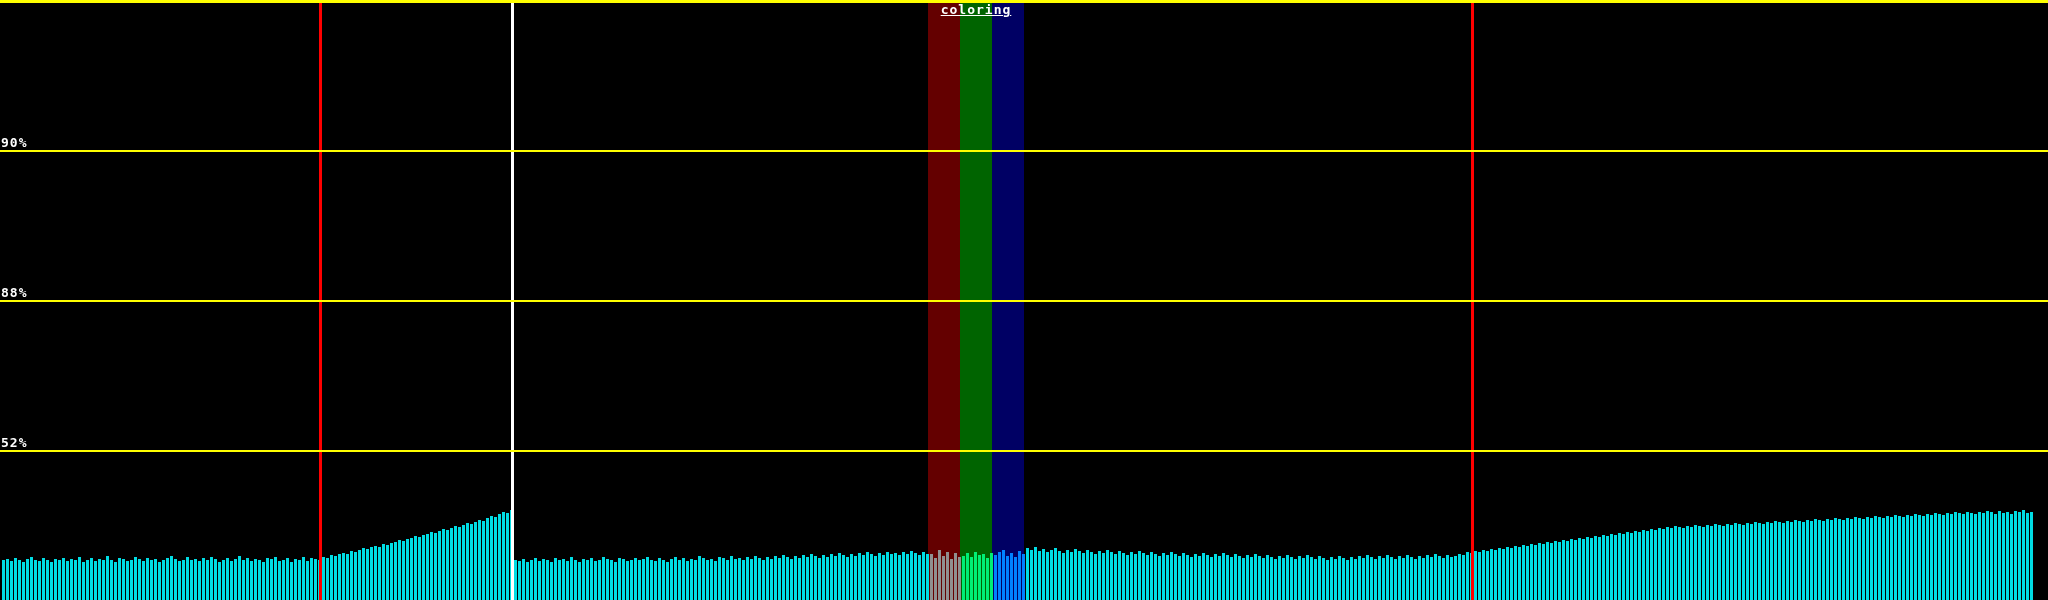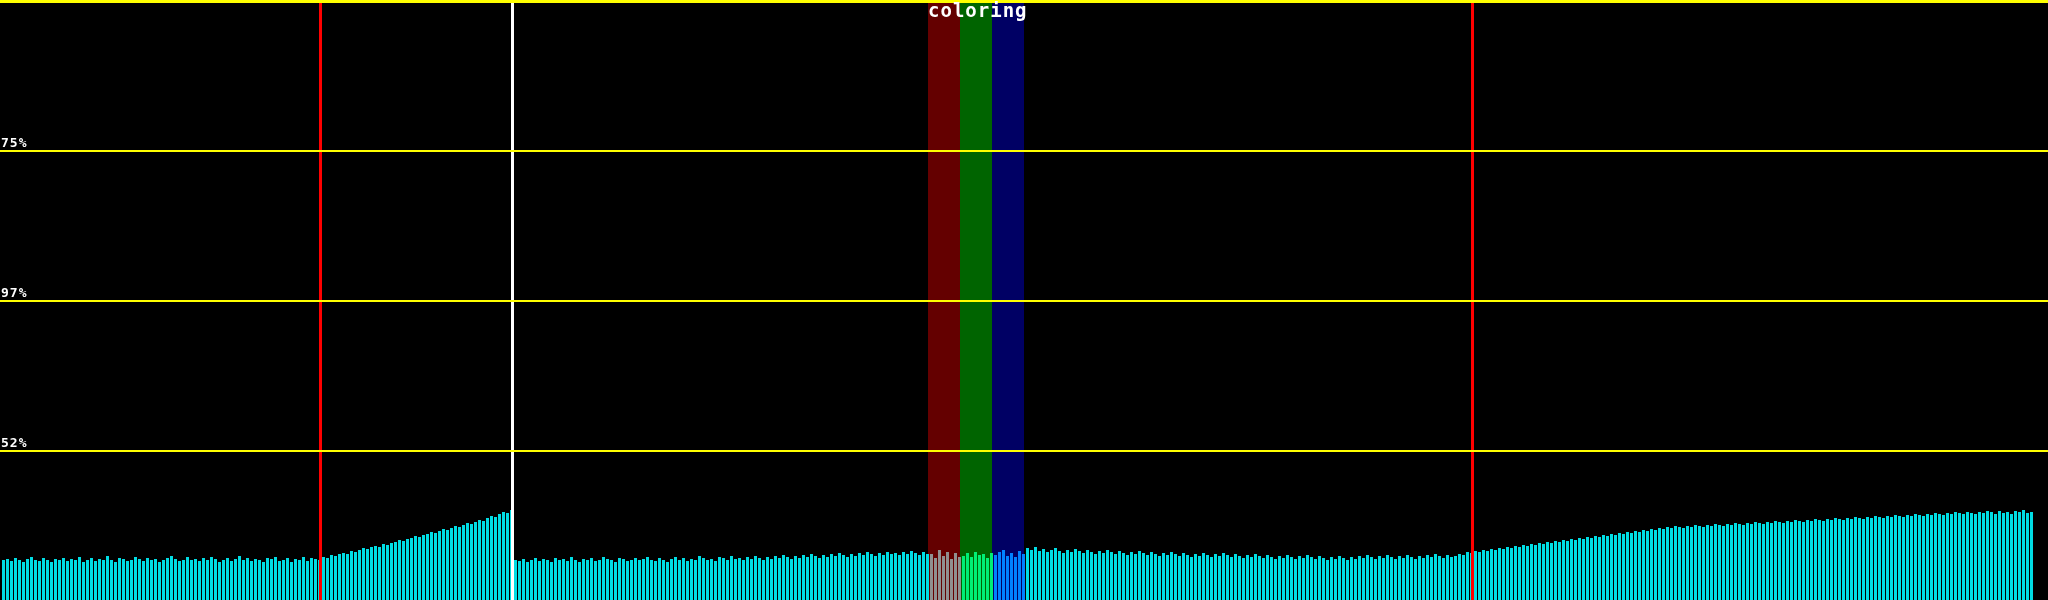--- a/index.html
+++ b/index.html
@@ -20,22 +20,22 @@
   }
   .bar{width:3px;margin-right:1px;flex:0 0 3px;}
   .gridline{position:absolute;left:0;right:0;z-index:5;}
   .ylabel{
     position:absolute;left:1px;z-index:6;
     color:#fff;font-size:13px;font-weight:bold;line-height:14px;
     letter-spacing:1px;
   }
   .title{
     position:absolute;z-index:6;
-    color:#fff;font-size:19px;font-weight:bold;line-height:14px;
-    letter-spacing:1px;text-align:center;
+    color:#fff;font-size:13px;font-weight:bold;line-height:14px;
+    letter-spacing:1px;text-align:center;text-decoration:underline;
   }
 </style>
 </head>
 <body>
 
 <div class="chart">
   <div id="bands">
       <div class="band" style="left: 928px; width: 32px; background: rgb(100, 0, 0);"></div>
       <div class="band" style="left: 960px; width: 32px; background: rgb(0, 100, 0);"></div>
       <div class="band" style="left: 992px; width: 32px; background: rgb(0, 0, 100);"></div>
@@ -555,18 +555,18 @@
       <div class="vline" style="left: 511px; background: rgb(255, 255, 255);"></div>
       <div class="vline" style="left: 1471px; background: rgb(255, 0, 0);"></div>
     </div>
   <div id="grid">
       <div class="gridline" style="top: 0px; height: 3px; background: rgb(255, 255, 0);"></div>
       <div class="gridline" style="top: 150px; height: 2px; background: rgb(255, 255, 0);"></div>
       <div class="gridline" style="top: 300px; height: 2px; background: rgb(255, 255, 0);"></div>
       <div class="gridline" style="top: 450px; height: 2px; background: rgb(255, 255, 0);"></div>
     </div>
   <div id="labels">
-      <div class="ylabel" style="top: 136px;">75%</div>
-      <div class="ylabel" style="top: 286px;">97%</div>
+      <div class="ylabel" style="top: 136px;">90%</div>
+      <div class="ylabel" style="top: 286px;">88%</div>
       <div class="ylabel" style="top: 436px;">52%</div>
     </div>
   <div class="title" id="title" style="left: 928px; width: 96px; top: 3px;">coloring</div>
 </div>
 
 </body></html>

